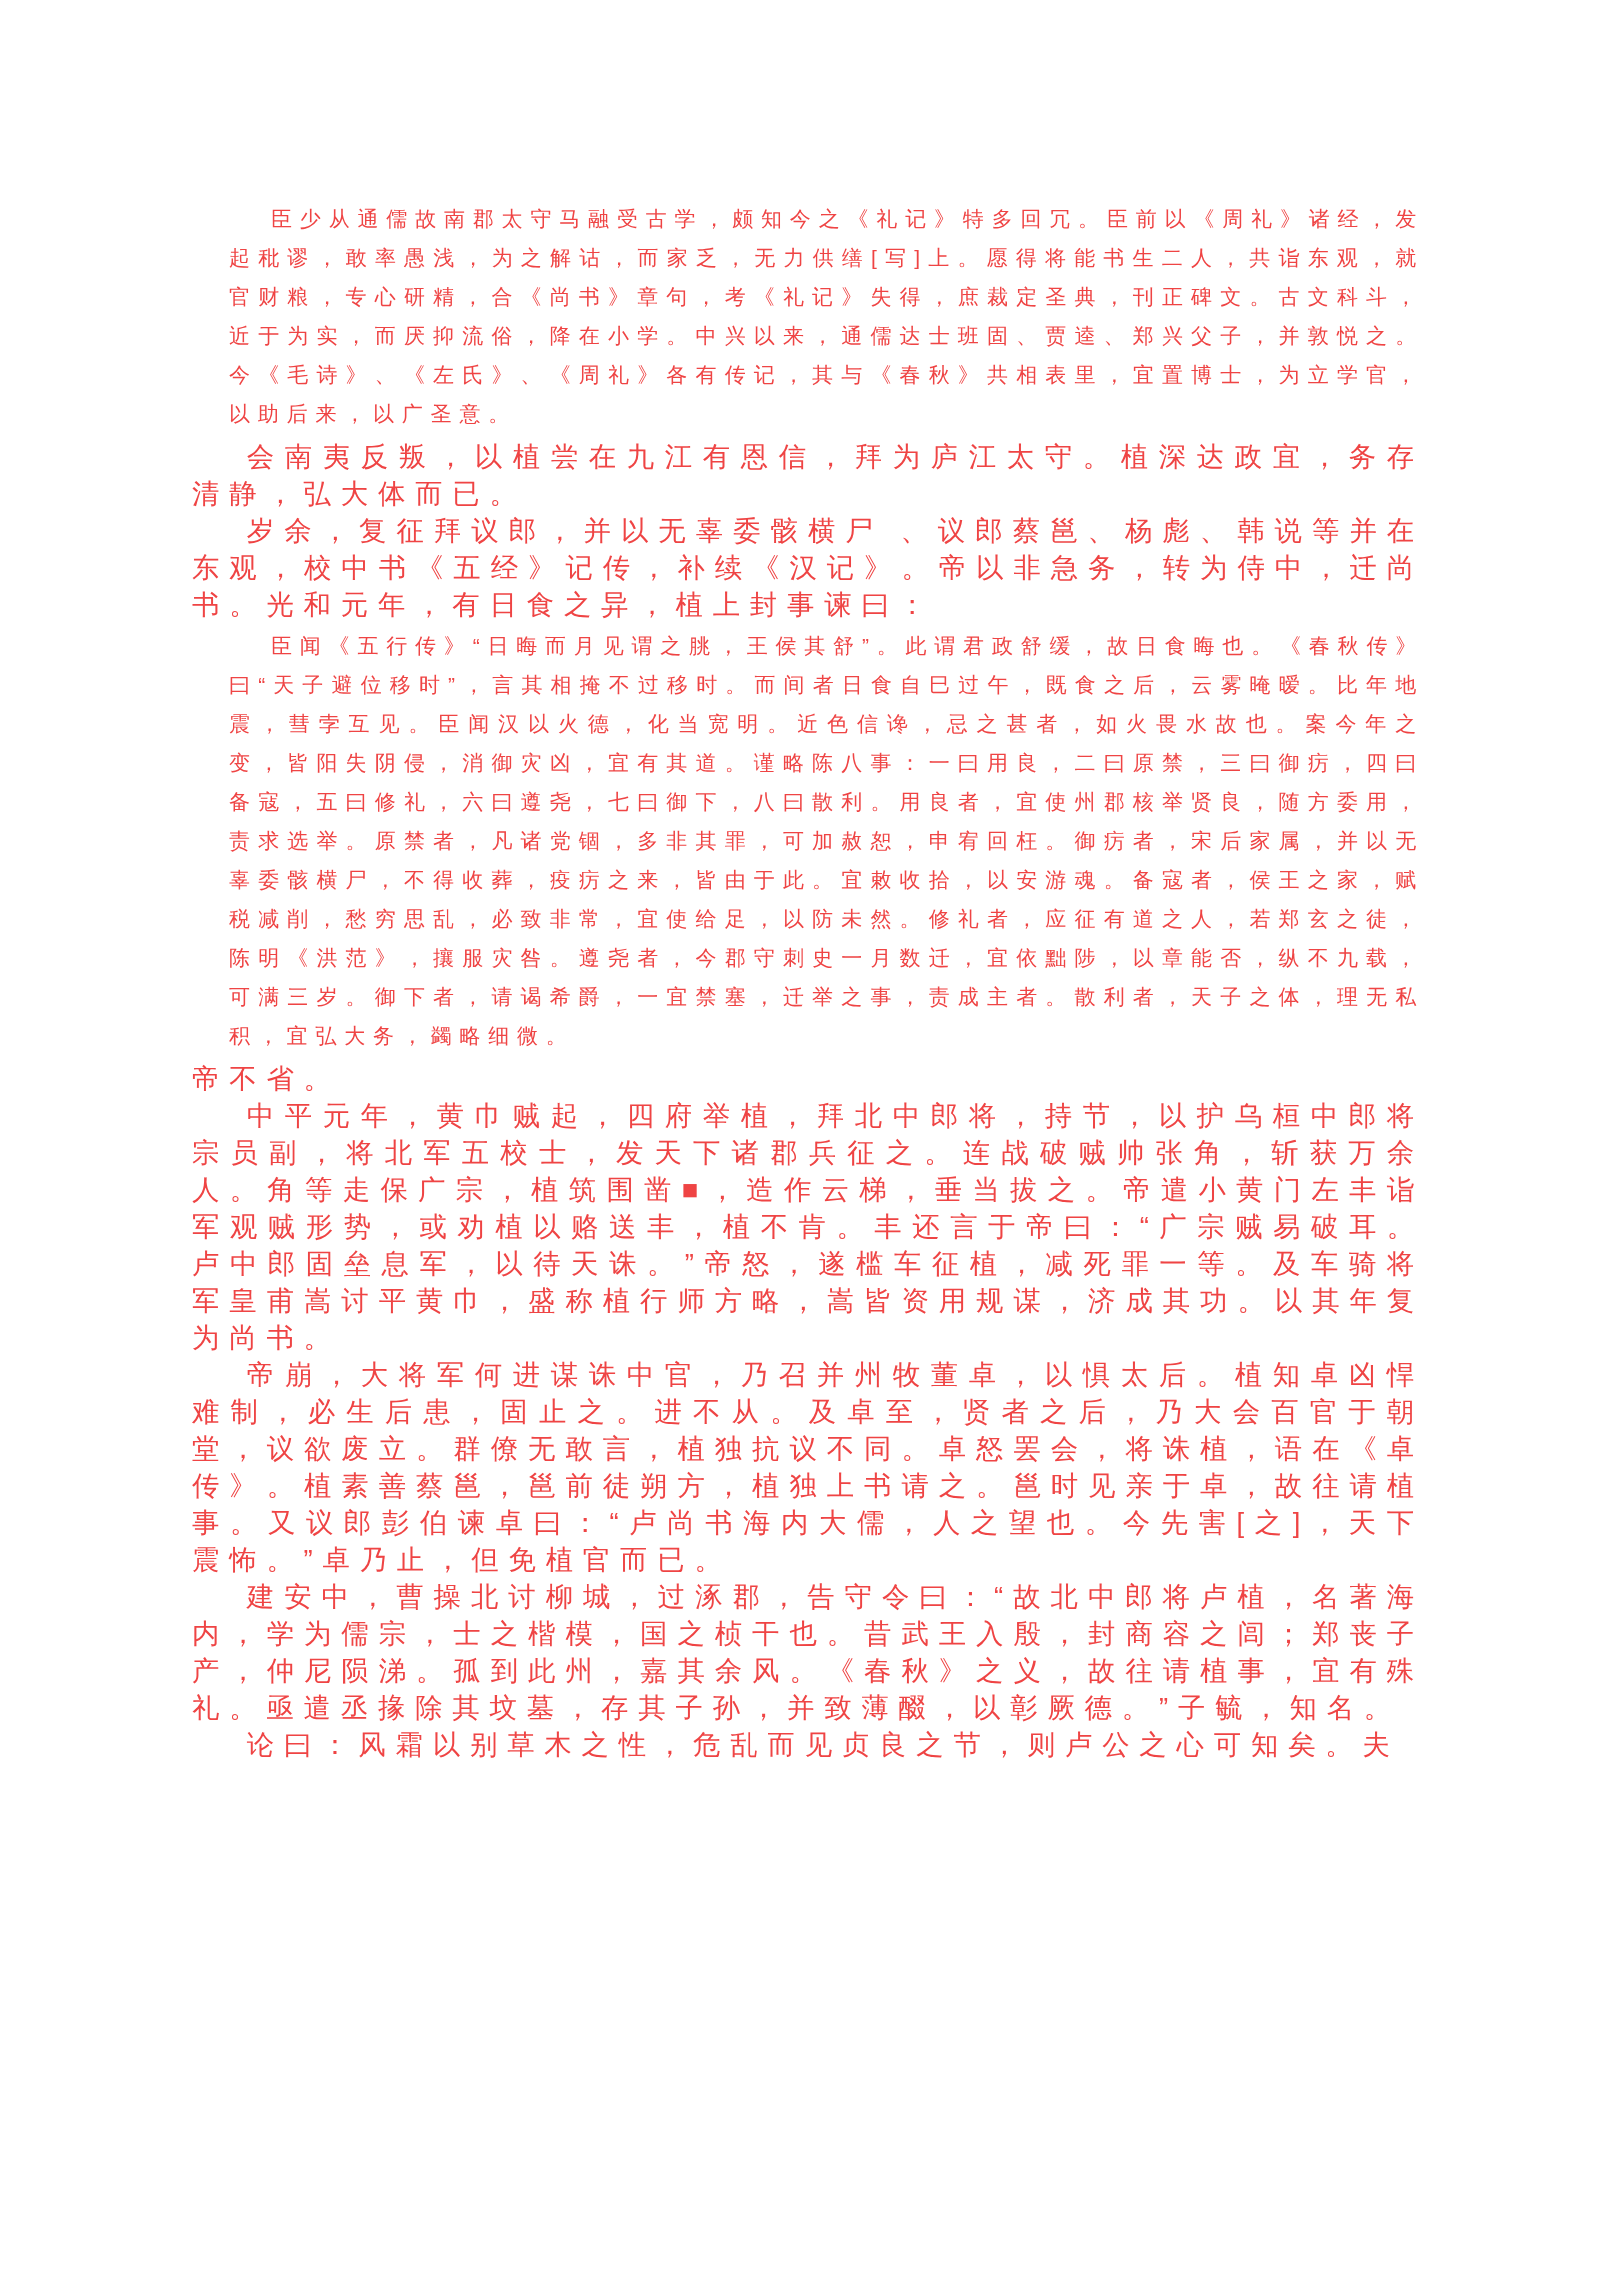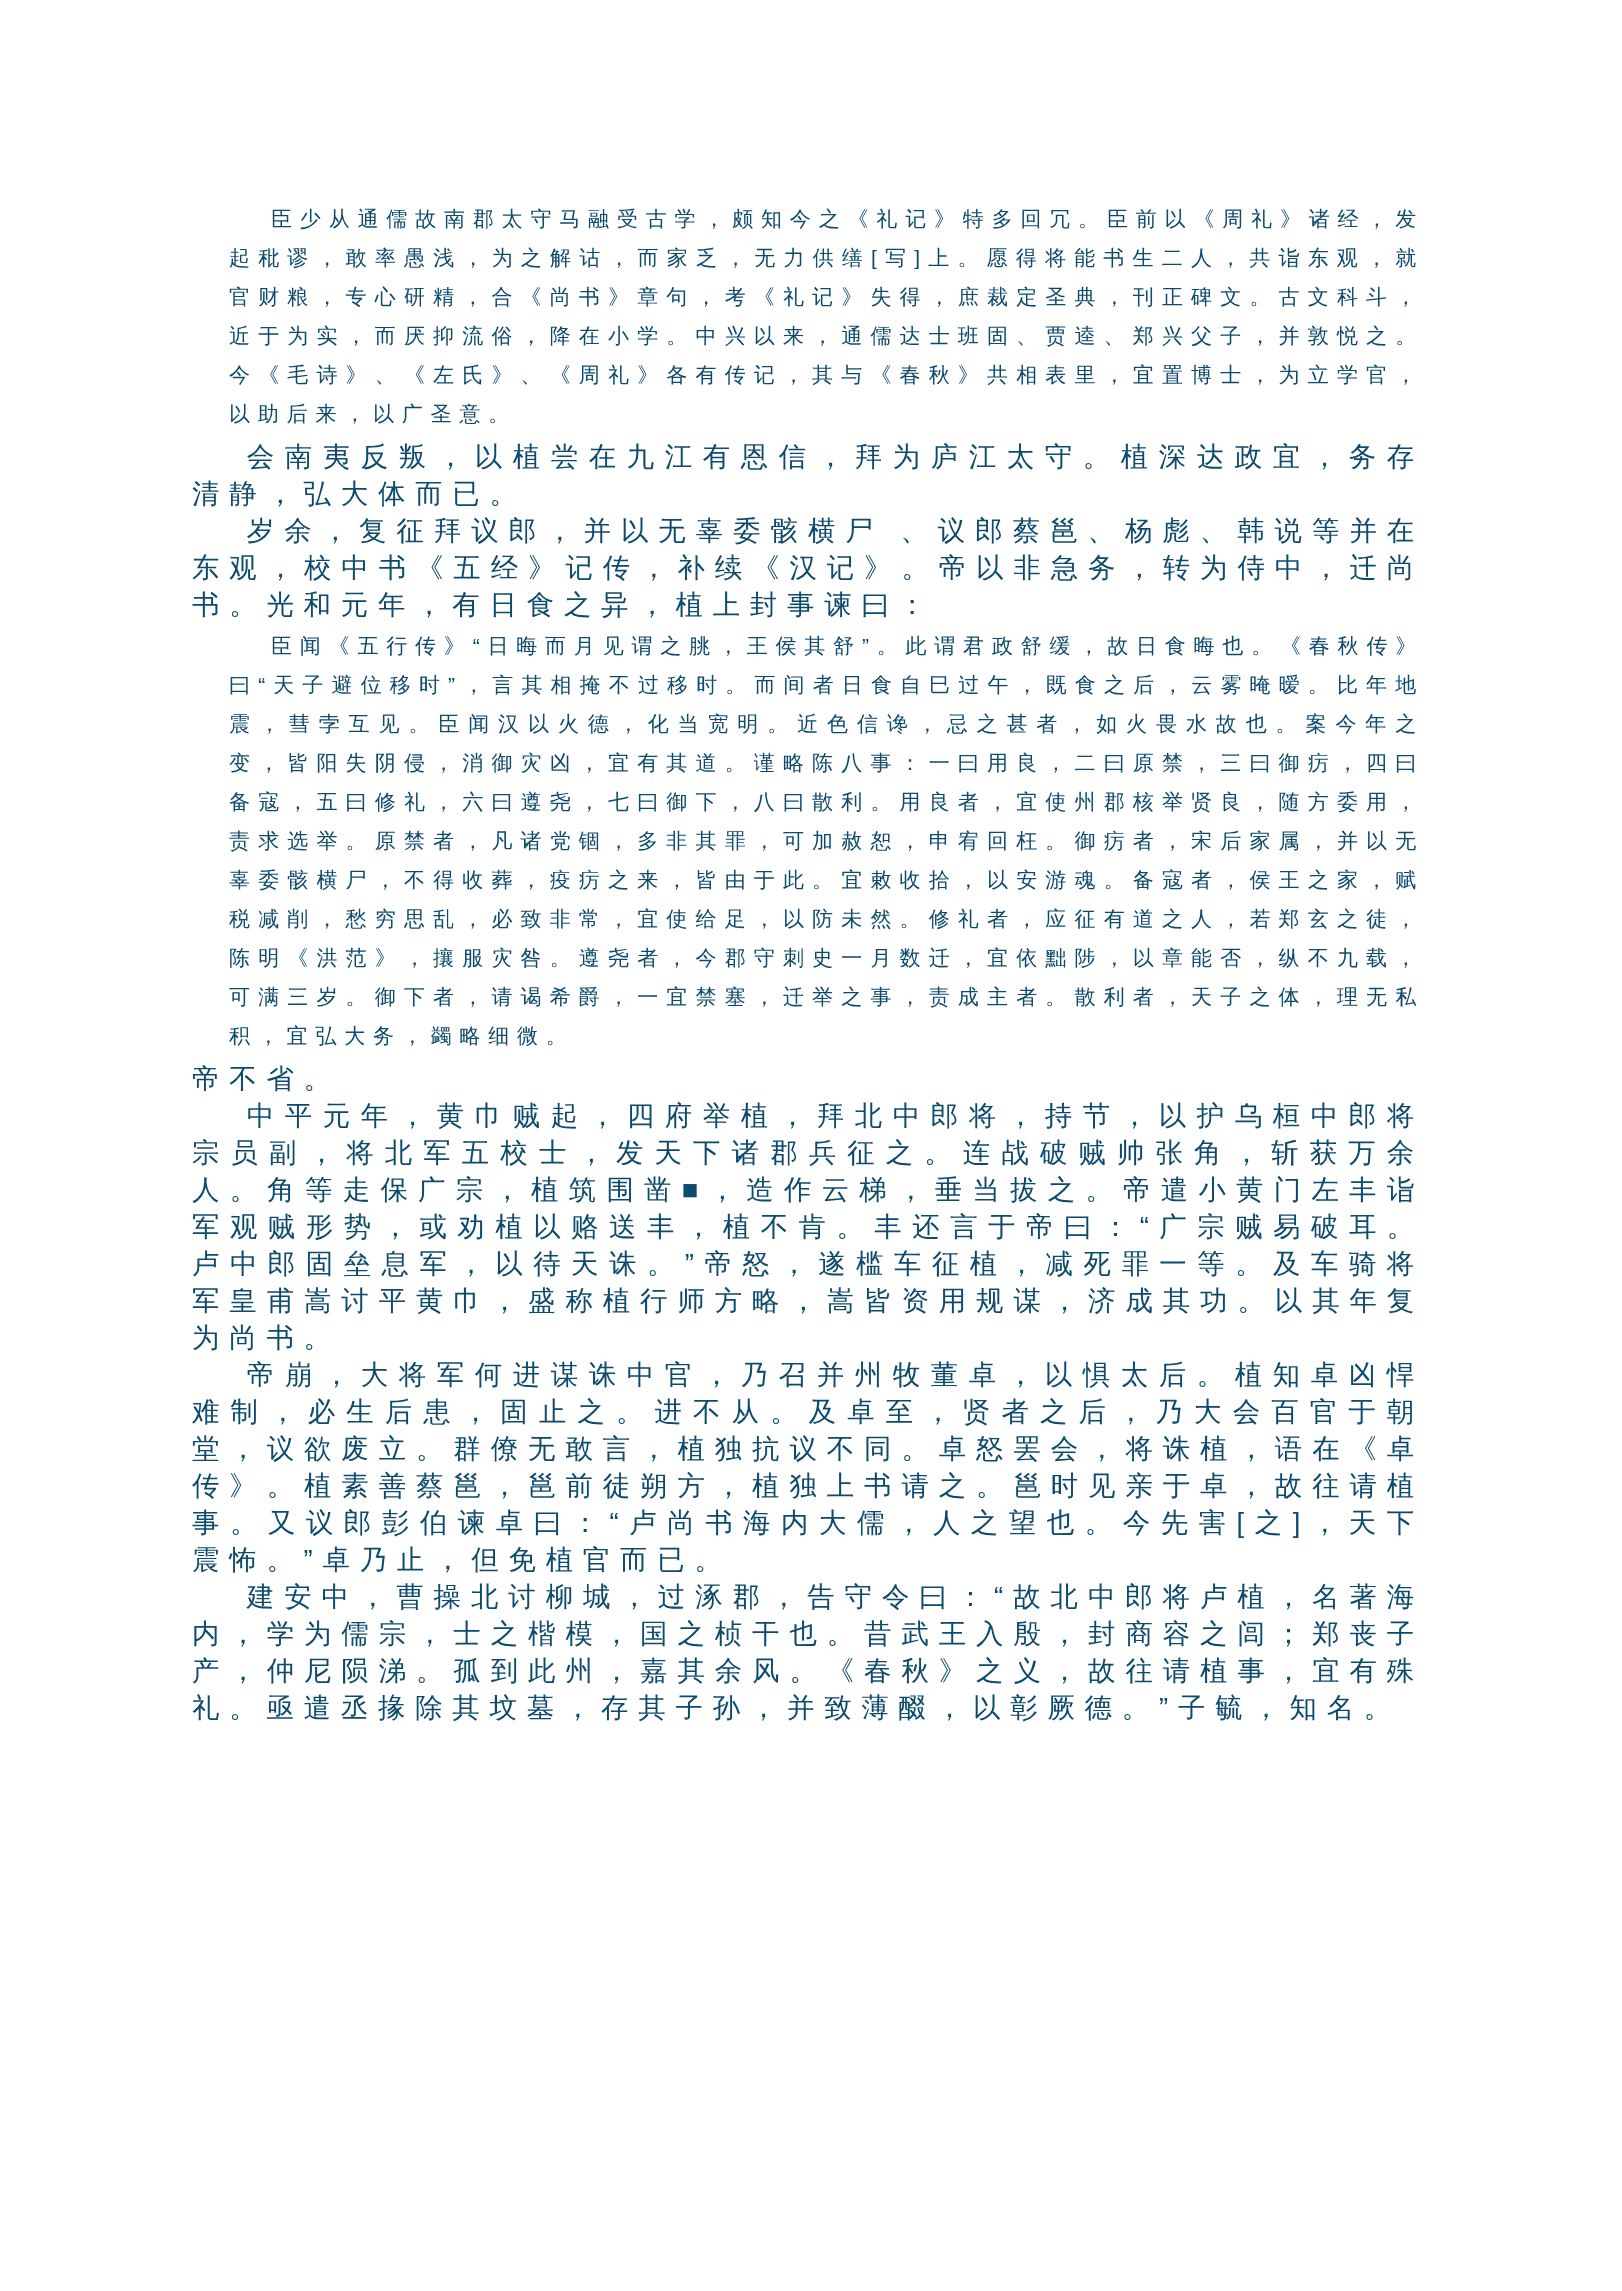--- a/index.html
+++ b/index.html
@@ -7,21 +7,21 @@
     padding: 0;
     background: #ffffff;
   }
   .page {
     position: relative;
     width: 1622px;
     height: 2292px;
     background: #ffffff;
     overflow: hidden;
     font-family: "Liberation Sans", "DejaVu Sans", sans-serif;
-    color: #0c4a6e;
+    color: #ef4444;
   }
   .doc {
     padding: 196px 198px 0 192px;
   }
   p {
     margin: 0;
     text-align: justify;
     text-align-last: left;
     word-break: break-all;
   }
@@ -50,15 +50,16 @@
 <div class="page">
   <div class="doc">
     <p class="quote">臣少从通儒故南郡太守马融受古学，颇知今之《礼记》特多回冗。臣前以《周礼》诸经，发起秕谬，敢率愚浅，为之解诂，而家乏，无力供缮[写]上。愿得将能书生二人，共诣东观，就官财粮，专心研精，合《尚书》章句，考《礼记》失得，庶裁定圣典，刊正碑文。古文科斗，近于为实，而厌抑流俗，降在小学。中兴以来，通儒达士班固、贾逵、郑兴父子，并敦悦之。今《毛诗》、《左氏》、《周礼》各有传记，其与《春秋》共相表里，宜置博士，为立学官，以助后来，以广圣意。</p>
     <p class="body">会南夷反叛，以植尝在九江有恩信，拜为庐江太守。植深达政宜，务存清静，弘大体而已。</p>
     <p class="body">岁余，复征拜议郎，并以无辜委骸横尸 、议郎蔡邕、杨彪、韩说等并在东观，校中书《五经》记传，补续《汉记》。帝以非急务，转为侍中，迁尚书。光和元年，有日食之异，植上封事谏曰：</p>
     <p class="quote">臣闻《五行传》“日晦而月见谓之朓，王侯其舒”。此谓君政舒缓，故日食晦也。《春秋传》曰“天子避位移时”，言其相掩不过移时。而间者日食自巳过午，既食之后，云雾晻暧。比年地震，彗孛互见。臣闻汉以火德，化当宽明。近色信谗，忌之甚者，如火畏水故也。案今年之变，皆阳失阴侵，消御灾凶，宜有其道。谨略陈八事：一曰用良，二曰原禁，三曰御疠，四曰备寇，五曰修礼，六曰遵尧，七曰御下，八曰散利。用良者，宜使州郡核举贤良，随方委用，责求选举。原禁者，凡诸党锢，多非其罪，可加赦恕，申宥回枉。御疠者，宋后家属，并以无辜委骸横尸，不得收葬，疫疠之来，皆由于此。宜敕收拾，以安游魂。备寇者，侯王之家，赋税减削，愁穷思乱，必致非常，宜使给足，以防未然。修礼者，应征有道之人，若郑玄之徒，陈明《洪范》，攘服灾咎。遵尧者，今郡守刺史一月数迁，宜依黜陟，以章能否，纵不九载，可满三岁。御下者，请谒希爵，一宜禁塞，迁举之事，责成主者。散利者，天子之体，理无私积，宜弘大务，蠲略细微。</p>
     <p class="body no-indent">帝不省。</p>
     <p class="body">中平元年，黄巾贼起，四府举植，拜北中郎将，持节，以护乌桓中郎将宗员副，将北军五校士，发天下诸郡兵征之。连战破贼帅张角，斩获万余人。角等走保广宗，植筑围凿■，造作云梯，垂当拔之。帝遣小黄门左丰诣军观贼形势，或劝植以赂送丰，植不肯。丰还言于帝曰：“广宗贼易破耳。卢中郎固垒息军，以待天诛。”帝怒，遂槛车征植，减死罪一等。及车骑将军皇甫嵩讨平黄巾，盛称植行师方略，嵩皆资用规谋，济成其功。以其年复为尚书。</p>
     <p class="body">帝崩，大将军何进谋诛中官，乃召并州牧董卓，以惧太后。植知卓凶悍难制，必生后患，固止之。进不从。及卓至，贤者之后，乃大会百官于朝堂，议欲废立。群僚无敢言，植独抗议不同。卓怒罢会，将诛植，语在《卓传》。植素善蔡邕，邕前徒朔方，植独上书请之。邕时见亲于卓，故往请植事。又议郎彭伯谏卓曰：“卢尚书海内大儒，人之望也。今先害[之]，天下震怖。”卓乃止，但免植官而已。</p>
     <p class="body">建安中，曹操北讨柳城，过涿郡，告守令曰：“故北中郎将卢植，名著海内，学为儒宗，士之楷模，国之桢干也。昔武王入殷，封商容之闾；郑丧子产，仲尼陨涕。孤到此州，嘉其余风。《春秋》之义，故往请植事，宜有殊礼。亟遣丞掾除其坟墓，存其子孙，并致薄醊，以彰厥德。”子毓，知名。</p>
+    <p class="body">论曰：风霜以别草木之性，危乱而见贞良之节，则卢公之心可知矣。夫</p>
   </div>
 </div>
 
 
 </body></html>

